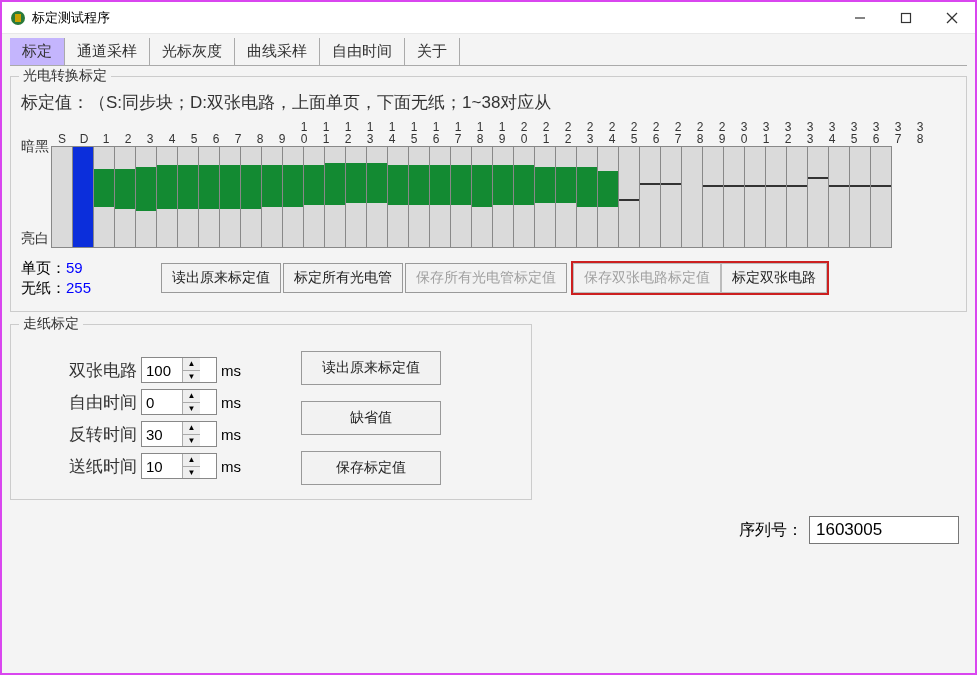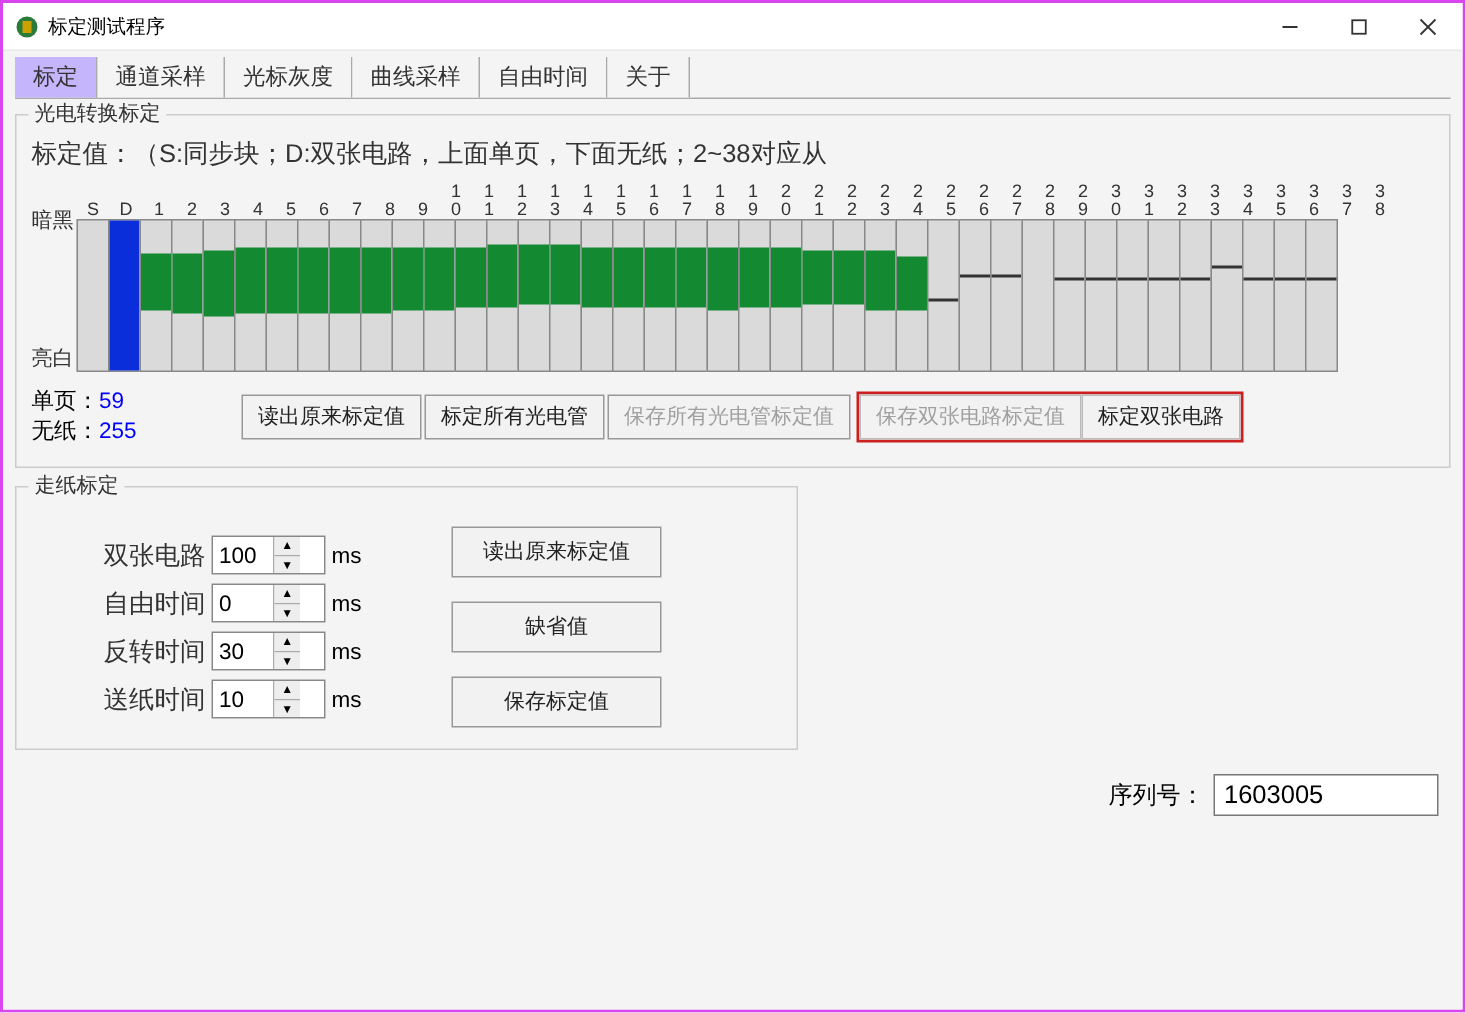--- a/index.html
+++ b/index.html
@@ -300,21 +300,21 @@
         <div class="tab active">标定</div>
         <div class="tab">通道采样</div>
         <div class="tab">光标灰度</div>
         <div class="tab">曲线采样</div>
         <div class="tab">自由时间</div>
         <div class="tab">关于</div>
       </div>
 
     <div class="fieldset">
       <div class="fieldset-legend">光电转换标定</div>
-      <div class="calib-value">标定值：（S:同步块；D:双张电路，上面单页，下面无纸；2~38对应从</div>
+      <div class="calib-value">标定值：（S:同步块；D:双张电路，上面单页，下面无纸；1~38对应从</div>
 
       <div class="bar-block">
         <div class="y-labels">
           <span>暗黑</span>
           <span>亮白</span>
         </div>
         <div class="bars-wrap">
           <div class="bar-headers" id="bar-headers">
               <div class="bar-header">S</div>
               <div class="bar-header">D</div>

